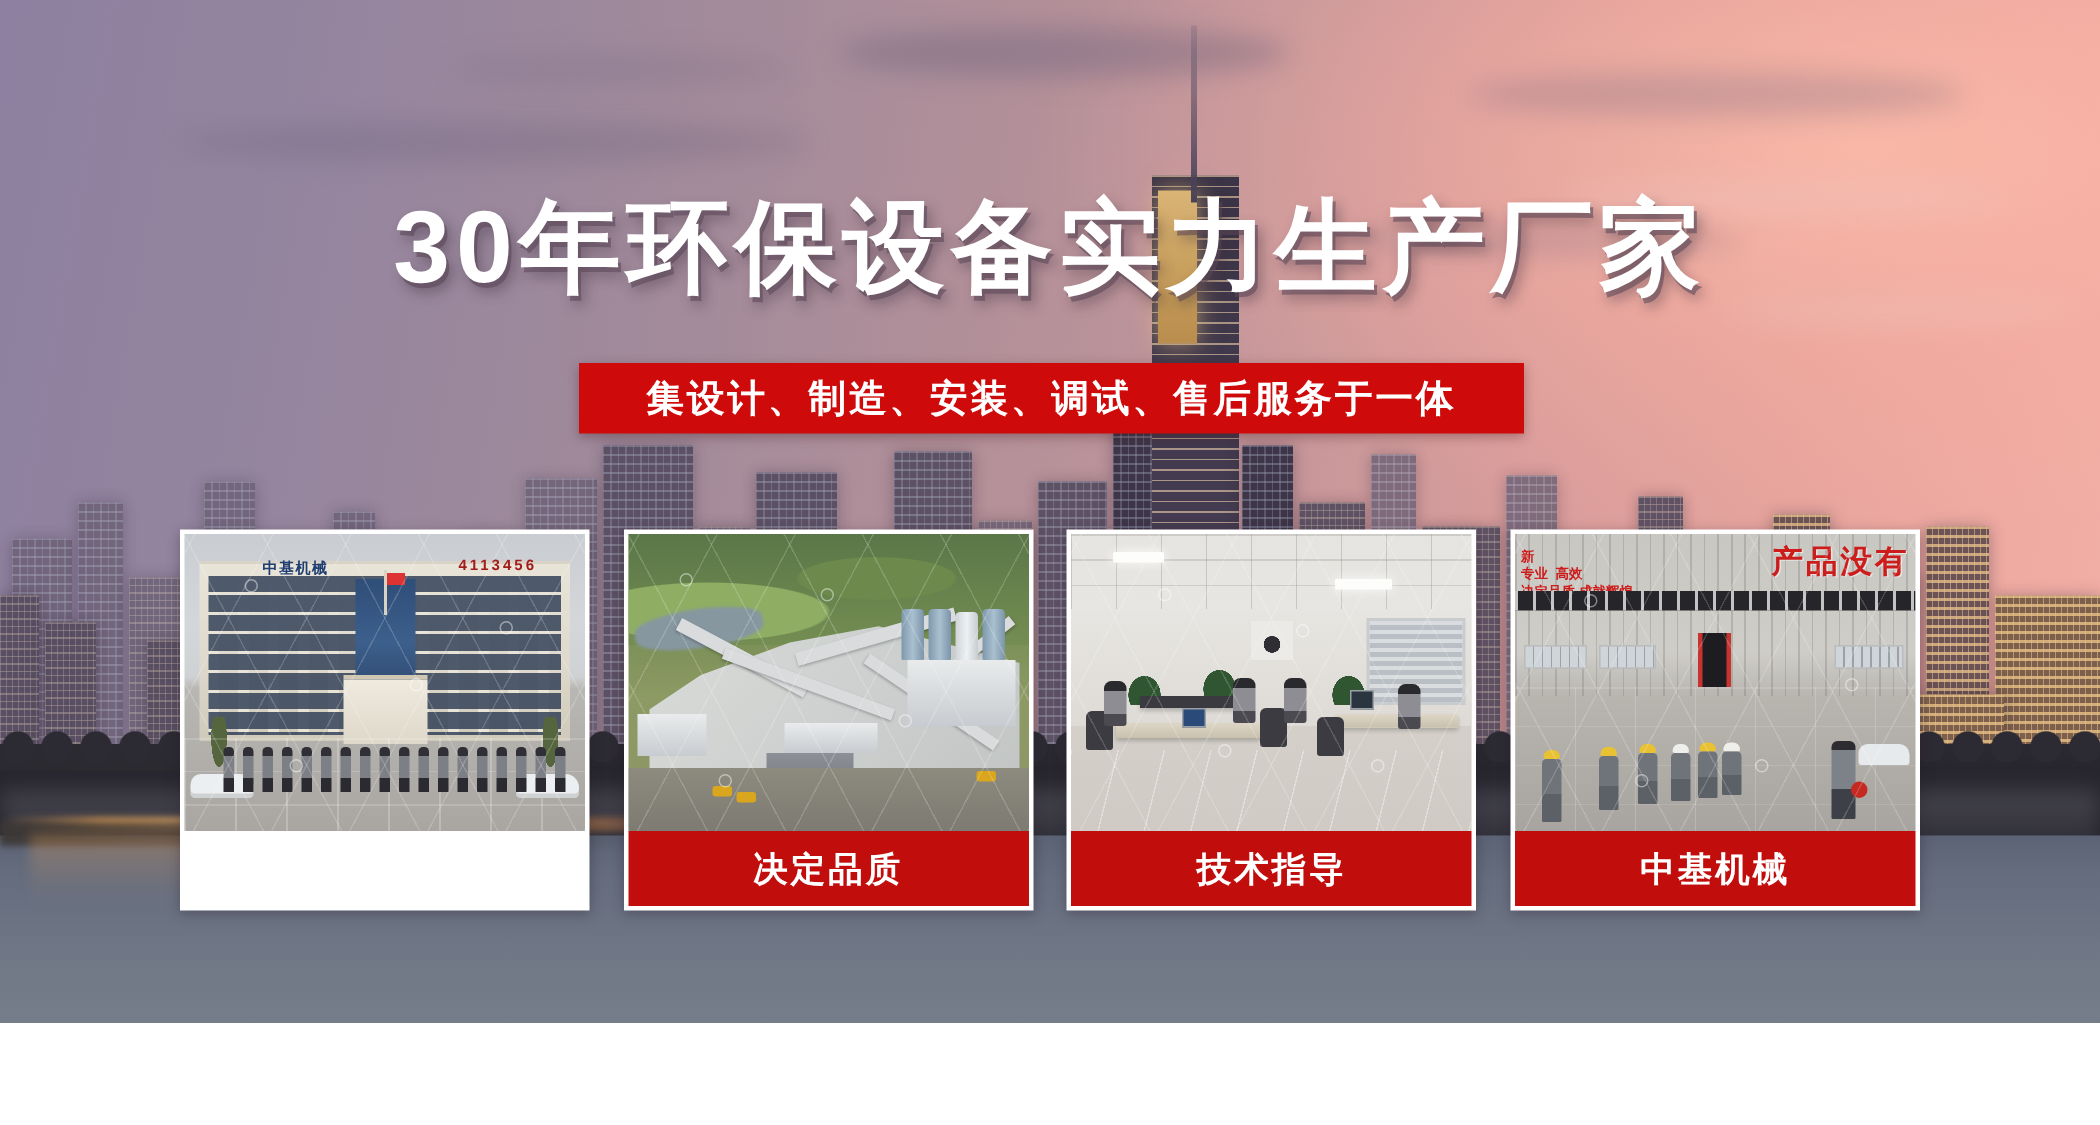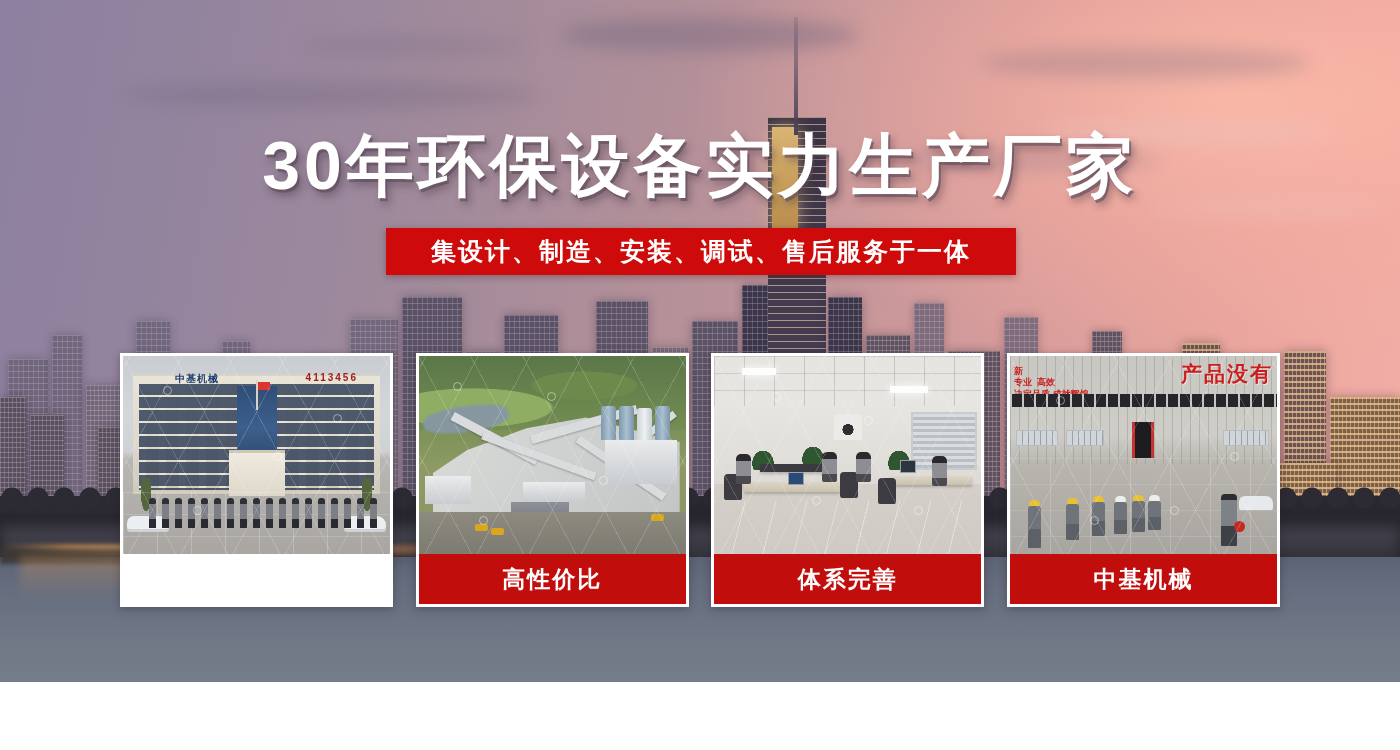--- a/index.html
+++ b/index.html
@@ -177,21 +177,21 @@
     line-height: 1.0;
     text-shadow:
       2px 3px 0 rgba(90,70,85,.55),
       4px 6px 9px rgba(60,45,60,.45);
     white-space: nowrap;
   }
 
   
   .subtitle-bar {
     position: absolute;
-    left: 386px; top: 228px;
+    left: 386px; top: 242px;
     width: 630px; height: 47px;
     background: #cf0a0a;
     display: flex; align-items: center; justify-content: center;
     box-shadow: 0 2px 7px rgba(70,20,25,.35);
   }
   .subtitle-bar span {
     color: #ffffff;
     font-size: 25px;
     font-weight: bold;
     letter-spacing: 2px;
@@ -632,21 +632,21 @@
         <div class="p2-yard"></div>
         <div class="p2-mach" style="left:56px;top:168px;"></div>
         <div class="p2-mach" style="left:72px;top:172px;"></div>
         <div class="p2-mach" style="left:232px;top:158px;"></div>
         <div class="wm"></div>
         <div class="wmdot" style="left:34px;top:26px;"></div>
         <div class="wmdot" style="left:128px;top:36px;"></div>
         <div class="wmdot" style="left:60px;top:160px;"></div>
         <div class="wmdot" style="left:180px;top:120px;"></div>
       </div>
-      <div class="card-caption">高性价比</div>
+      <div class="card-caption">决定品质</div>
     </div>
 
     <div class="card">
       <div class="card-photo p3">
         <div class="p3-ceil"></div>
         <div class="p3-light" style="left:28px;top:12px;width:34px;"></div>
         <div class="p3-light" style="left:176px;top:30px;width:38px;"></div>
         <div class="p3-wall"></div>
         <div class="p3-poster"></div>
         <div class="p3-window"></div>
@@ -665,21 +665,21 @@
         <div class="p3-person" style="left:218px;top:100px;"></div>
         <div class="p3-mon" style="left:186px;top:104px;"></div>
         <div class="p3-mon" style="left:74px;top:116px;background:#2a4a7a;"></div>
         <div class="p3-floor"></div>
         <div class="wm"></div>
         <div class="wmdot" style="left:58px;top:36px;"></div>
         <div class="wmdot" style="left:150px;top:60px;"></div>
         <div class="wmdot" style="left:98px;top:140px;"></div>
         <div class="wmdot" style="left:200px;top:150px;"></div>
       </div>
-      <div class="card-caption">体系完善</div>
+      <div class="card-caption">技术指导</div>
     </div>
 
     <div class="card">
       <div class="card-photo p4">
         <div class="p4-fac"></div>
         <div class="p4-slogan">产品没有</div>
         <div class="p4-slogan2">新<br>专业&nbsp;&nbsp;高效<br>决定品质&nbsp;成就辉煌</div>
         <div class="p4-band"></div>
         <div class="p4-door"></div>
         <div class="p4-win" style="left:6px;top:74px;width:42px;"></div>

